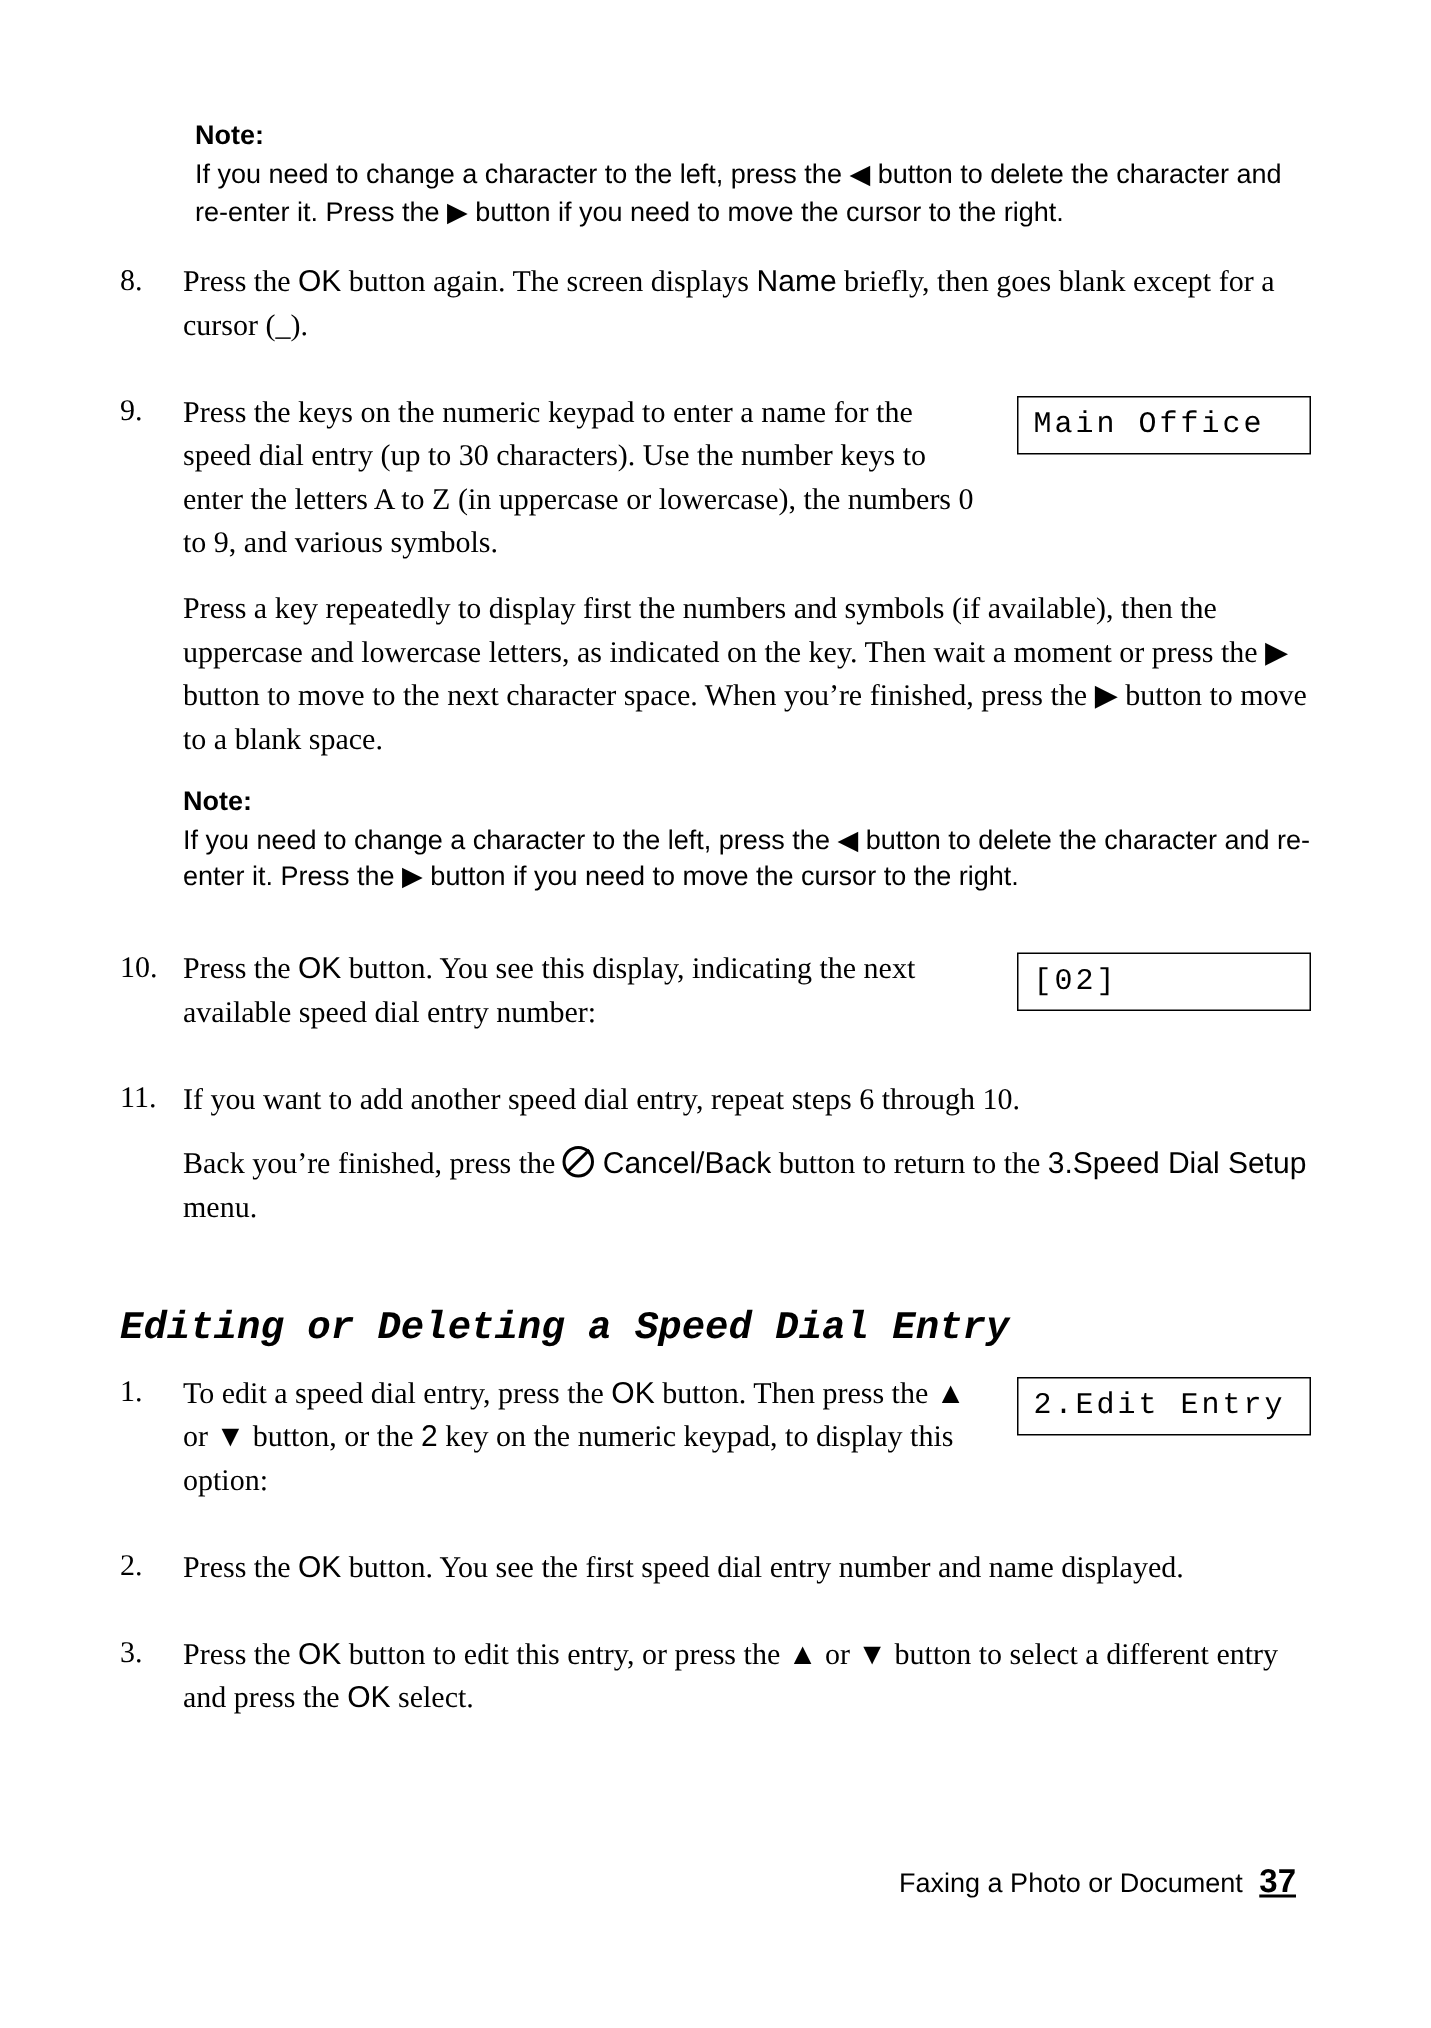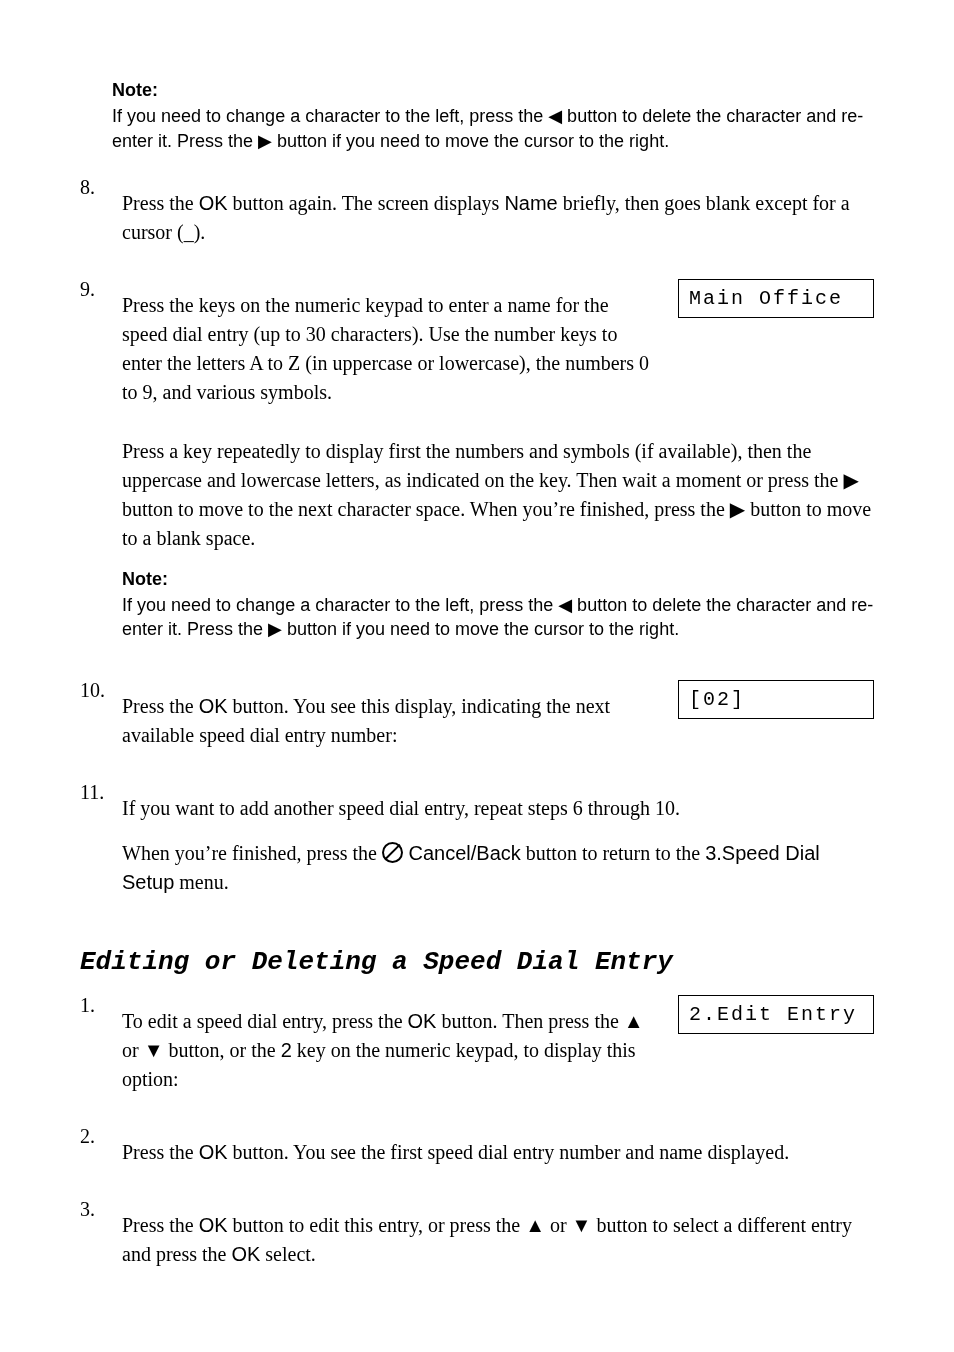--- a/index.html
+++ b/index.html
@@ -8,21 +8,21 @@
     background: #fff;
     font-family: Georgia, 'Times New Roman', serif;
     color: #000;
     width: 954px;
   }
   .page {
     padding: 70px 80px 40px 80px;
     box-sizing: border-box;
   }
   .note-block {
-    margin: 8px 0 20px 32px;
+    margin: 8px 0 20px 50px;
     font-family: Helvetica, Arial, sans-serif;
     font-size: 18px;
     line-height: 1.35;
   }
   .note-title {
     font-weight: bold;
     margin-bottom: 2px;
   }
   ol.steps {
     margin: 0;
@@ -36,21 +36,21 @@
     line-height: 1.45;
   }
   .step-num {
     width: 42px;
     flex-shrink: 0;
   }
   .step-body {
     flex: 1;
   }
   .step-body p {
-    margin: 16px 0 14px 0;
+    margin: 1px 0 14px 0;
   }
   .sans {
     font-family: Helvetica, Arial, sans-serif;
   }
   .display-row {
     display: flex;
     align-items: flex-start;
     gap: 20px;
   }
   .display-row .textcol {
@@ -159,21 +159,21 @@
           <div class="lcd">[02]</div>
         </div>
       </div>
     </li>
 
     <li>
       <div class="step-num">11.</div>
       <div class="step-body">
         <p>If you want to add another speed dial entry, repeat steps 6 through 10.</p>
         <p>
-          <span>When you’re finished, press the </span><span class="icon-stop"></span><span class="sans"> Cancel/Back</span><span> button to return to the </span><span class="sans">3.Speed Dial Setup</span><span> menu.</span>
+          <span>Back you’re finished, press the </span><span class="icon-stop"></span><span class="sans"> Cancel/Back</span><span> button to return to the </span><span class="sans">3.Speed Dial Setup</span><span> menu.</span>
         </p>
       </div>
     </li>
 
   </ol>
 
   <h2 class="section">Editing or Deleting a Speed Dial Entry</h2>
 
   <ol class="steps">
 

